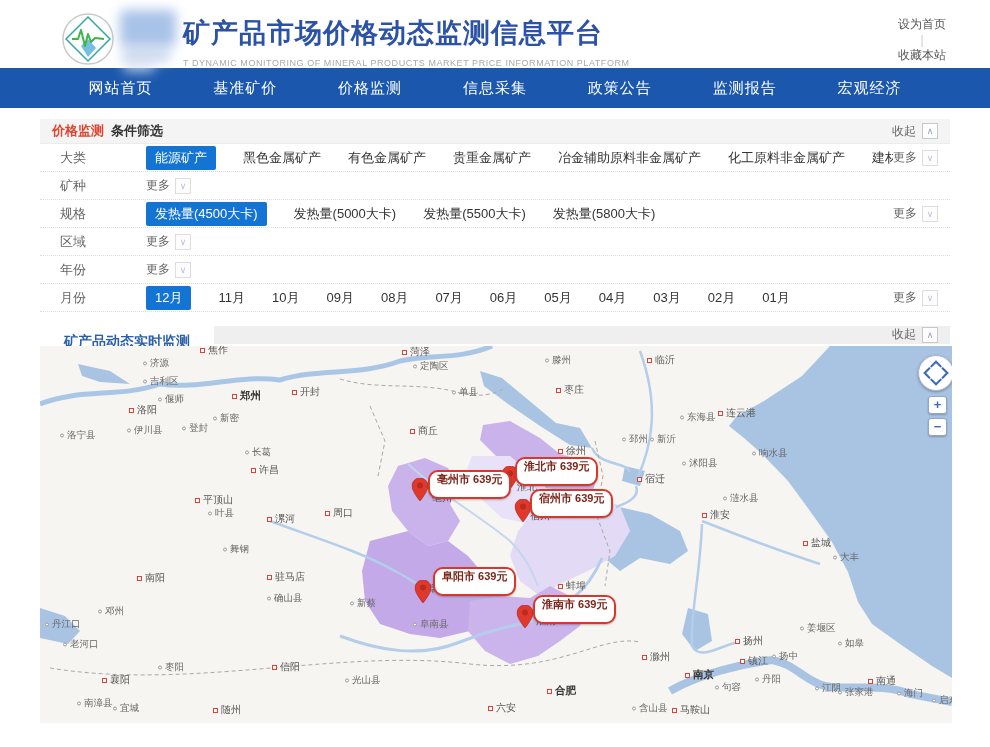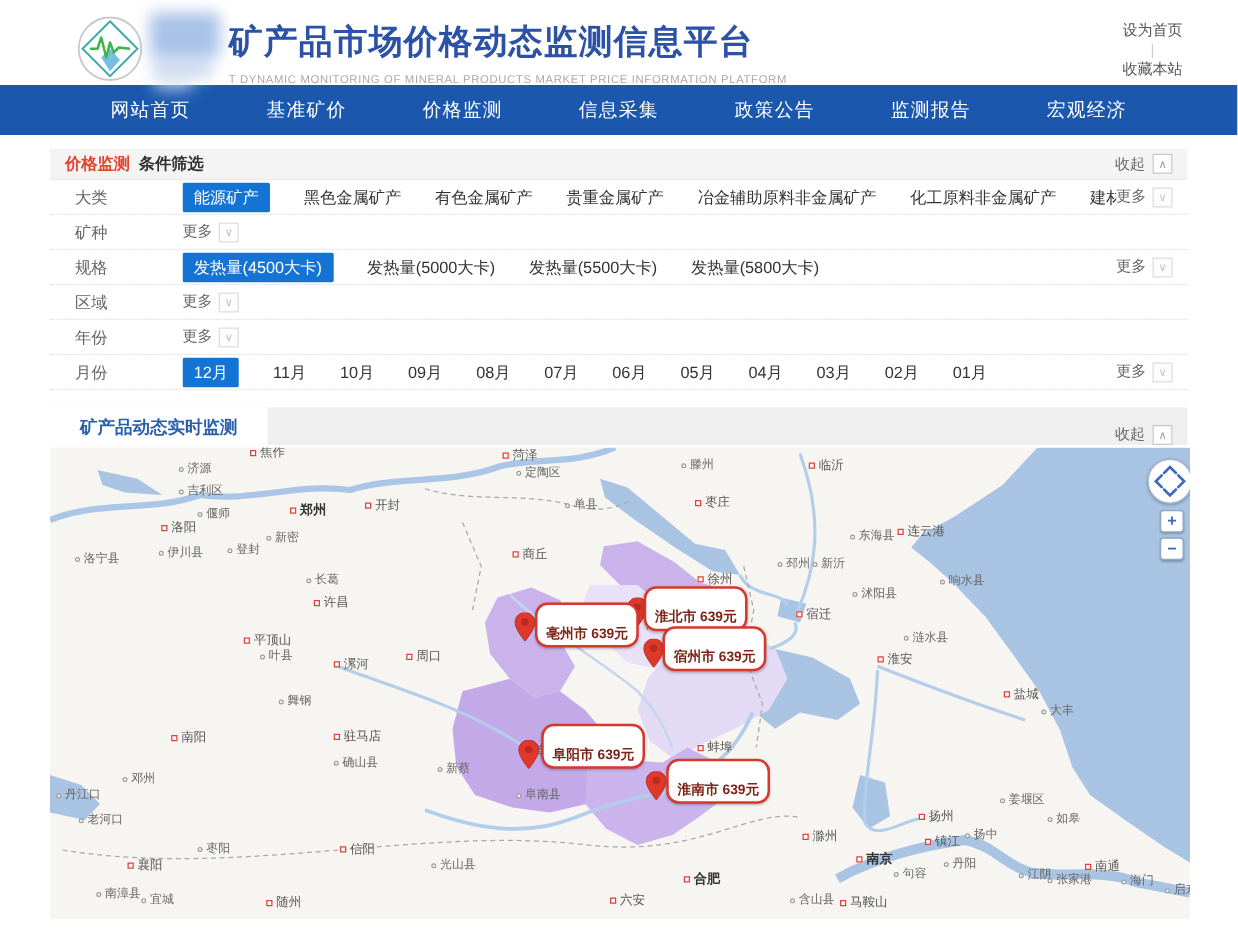--- a/index.html
+++ b/index.html
@@ -37,37 +37,37 @@
               font-size:9px; line-height:14px; text-align:center; display:inline-block; }
   .frow { display:flex; align-items:center; min-height:28px; border-bottom:1px dotted #ddd; padding:0 12px 0 20px; }
   .flabel { width:86px; flex:none; color:#666; font-size:13px; }
   .opts { display:flex; align-items:center; gap:27px; flex:1; flex-wrap:nowrap; overflow:hidden; }
   .opt { font-size:13px; color:#333; white-space:nowrap; }
   .opt.sel { background:#1474d4; color:#fff; padding:3px 9px; border-radius:2px; }
   .more { display:flex; align-items:center; gap:5px; font-size:12px; color:#666; flex:none; cursor:pointer; }
   .more .chev-box { border-color:#ddd; color:#b6c2d8; }
 
   
-  .map-head { margin:14px 40px 0; height:30px; background:#efefef; display:flex; align-items:flex-end; }
+  .map-head { margin:14px 40px 0; height:18px; background:#efefef; display:flex; align-items:flex-start; }
   .map-tab { background:#fff; height:30px; line-height:30px; padding:0 24px; color:#2b5faa;
              font-weight:bold; font-size:14px; }
   .map-head .collapse { margin-right:12px; }
 
   .map-box { position:relative; margin:2px 40px 0; width:912px; height:377px;
              background:#f7f5f1; overflow:hidden; }
   .map-box svg.base { position:absolute; left:0; top:0; }
   .city { position:absolute; transform:translateY(-50%); display:flex; align-items:center; gap:3px;
           font-size:10px; color:#565656; white-space:nowrap; z-index:2; }
   .city.cty { color:#666; font-size:9.5px; }
   .city.cap { font-weight:bold; color:#333; font-size:10.5px; }
   .dot-c { width:5px; height:5px; border:1px solid #e04038; background:#fff; flex:none; }
   .dot-n { width:4px; height:4px; border:1px solid #9a9a9a; border-radius:50%; background:#fff; flex:none; }
   .pin { position:absolute; transform:translate(-50%,-100%); z-index:5; }
   .pill { position:absolute; z-index:6; background:#fff; border:2px solid #d8382c; border-radius:10px;
-          padding:16px 7px; height:17px; line-height:14px; font-size:11px; font-weight:bold; color:#7d2419;
+          padding:0 7px; height:29px; line-height:14px; font-size:11px; font-weight:bold; color:#7d2419;
           white-space:nowrap; box-shadow:0 1px 2px rgba(0,0,0,.25); }
   .pan-ctrl { position:absolute; left:878px; top:9px; width:36px; height:36px; z-index:10;
               background:#fff; border:1px solid #a9b4c9; border-radius:50%;
               box-shadow:0 1px 3px rgba(0,0,0,.3); }
   .zbtn { position:absolute; left:888px; width:19px; height:18px; z-index:10; background:#fff;
           border:1px solid #93a5c5; border-radius:3px; color:#3a6ab8; font-weight:bold; font-size:13px;
           line-height:15px; text-align:center; box-shadow:0 1px 2px rgba(0,0,0,.25); cursor:pointer; }
 </style>
 </head>
 <body>

